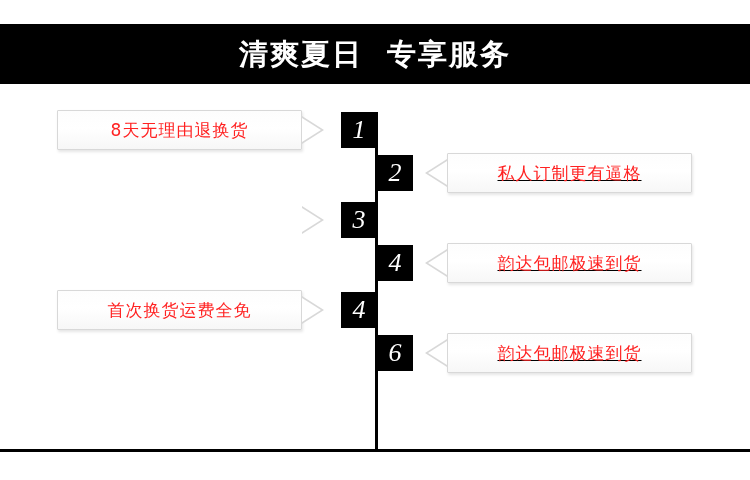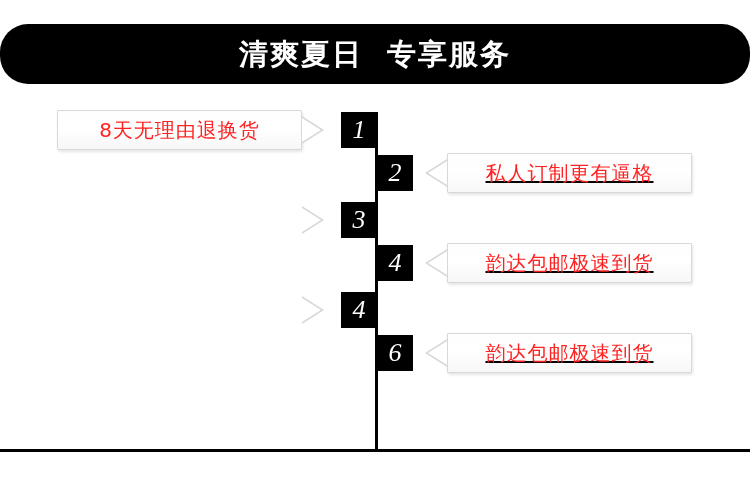--- a/index.html
+++ b/index.html
@@ -16,21 +16,20 @@
   }
 
   
   .banner {
     position: absolute;
     left: 0;
     top: 24px;
     width: 750px;
     height: 60px;
     background: #000000;
-    border-radius: 28px;
   }
   .banner-title {
     position: absolute;
     left: 0;
     top: 0;
     width: 750px;
     height: 60px;
     line-height: 60px;
     text-align: center;
     color: #ffffff;
@@ -94,21 +93,21 @@
     box-shadow: 1px 2px 3px rgba(0,0,0,0.10);
     border-radius: 1px;
   }
   .callout-label {
     display: block;
     width: 100%;
     height: 38px;
     line-height: 38px;
     text-align: center;
     color: #ff2222;
-    font-size: 20px;
+    font-size: 17px;
     font-family: "DejaVu Sans", "Liberation Sans", sans-serif;
     letter-spacing: 1px;
     white-space: nowrap;
   }
 
   .callout.to-left  { left: 57px;  width: 245px; top: 0px; }
   .callout.to-right { left: 447px; width: 245px; top: 0px; text-decoration: underline; }
 
   
   .pointer {
@@ -194,20 +193,23 @@
       <div class="callout to-right">
         <span class="callout-label">韵达包邮极速到货</span>
       </div>
       <div class="pointer left-facing">
         <div class="pointer-outer"></div>
         <div class="pointer-inner"></div>
       </div>
     </div>
     <div class="row" style="top: 290px;">
       <div class="badge left-side">4</div>
+      <div class="callout to-left">
+        <span class="callout-label">首次换货运费全免</span>
+      </div>
       <div class="pointer right-facing">
         <div class="pointer-outer"></div>
         <div class="pointer-inner"></div>
       </div>
     </div>
     <div class="row" style="top: 333px;">
       <div class="badge right-side">6</div>
       <div class="callout to-right">
         <span class="callout-label">韵达包邮极速到货</span>
       </div>

